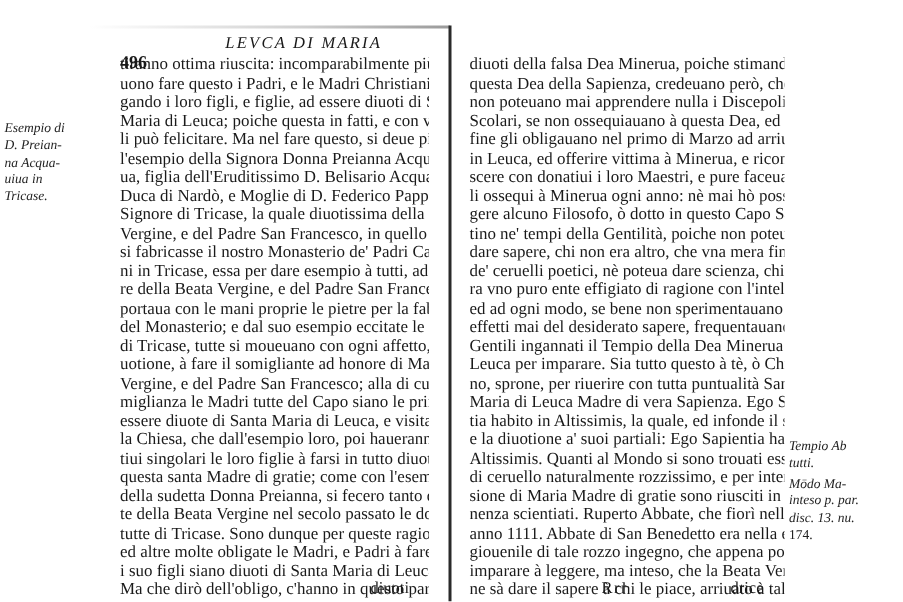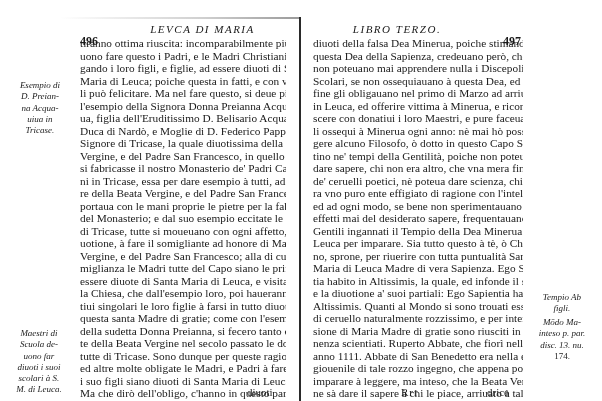--- a/index.html
+++ b/index.html
@@ -45,21 +45,21 @@
   .left .text-col { left: 80px; width: 206px; }
   .right .text-col { left: 12px; width: 210px; }
   .line {
     display: block; white-space: nowrap; text-align: justify;
     text-align-last: justify; height: 12.5px; overflow: hidden;
   }
   .line.short { text-align-last: right; }
 
   .margin-note {
     position: absolute; font-style: italic; font-size: 9px;
-    line-height: 11.3px; color: #222; text-align: center;
+    line-height: 11.3px; color: #222;
   }
   .left .margin-note.note-1 { left: 3px; top: 80px; width: 74px; }
   .left .margin-note.note-2 { left: 2px; top: 328px; width: 74px; }
   .right .margin-note.note-3 { left: 225px; top: 292px; width: 72px; }
   .right .margin-note.note-4 { left: 225px; top: 317px; width: 72px; font-style: normal; }
   .note-line { display: block; white-space: nowrap; }
   .signature {
     position: absolute; font-size: 11px; letter-spacing: 1px;
   }
   .right .signature { left: 100px; top: 386px; }
@@ -81,28 +81,20 @@
     </div>
 
     <div class="margin-note note-1">
       <span class="note-line">Esempio di</span>
       <span class="note-line">D. Preian-</span>
       <span class="note-line">na Acqua-</span>
       <span class="note-line">uiua in</span>
       <span class="note-line">Tricase.</span>
     </div>
 
-    <div class="margin-note note-2">
-      <span class="note-line">Maestri di</span>
-      <span class="note-line">Scuola de-</span>
-      <span class="note-line">uono far</span>
-      <span class="note-line">diuoti i suoi</span>
-      <span class="note-line">scolari à S.</span>
-      <span class="note-line">M. di Leuca.</span>
-    </div>
 
     <div class="text-col">
       <span class="line">tiranno ottima riuscita: incomparabilmente più de-</span>
       <span class="line">uono fare questo i Padri, e le Madri Christiani, obli-</span>
       <span class="line">gando i loro figli, e figlie, ad essere diuoti di Santa</span>
       <span class="line">Maria di Leuca; poiche questa in fatti, e con verità</span>
       <span class="line">li può felicitare. Ma nel fare questo, si deue pigliare</span>
       <span class="line">l'esempio della Signora Donna Preianna Acquaui-</span>
       <span class="line">ua, figlia dell'Eruditissimo D. Belisario Acquauiua</span>
       <span class="line">Duca di Nardò, e Moglie di D. Federico Pappacoda</span>
@@ -128,24 +120,20 @@
       <span class="line short">i suo figli siano diuoti di Santa Maria di Leuca.</span>
       <span class="line">Ma che dirò dell'obligo, c'hanno in questo par-</span>
       <span class="line">ticolare i Maestri di Scuola, à fare, che i suoi Disce-</span>
 
     </div>
 
     <span class="catchword">diuoti</span>
   </div>
 
   <div class="page right">
-    <div class="running-head">
-      <span class="head-title">LIBRO TERZO.</span>
-      <span class="page-num">497</span>
-    </div>
 
     <div class="text-col">
       <span class="line">diuoti della falsa Dea Minerua, poiche stimandola</span>
       <span class="line">questa Dea della Sapienza, credeuano però, che</span>
       <span class="line">non poteuano mai apprendere nulla i Discepoli, ò</span>
       <span class="line">Scolari, se non ossequiauano à questa Dea, ed à tale</span>
       <span class="line">fine gli obligauano nel primo di Marzo ad arriuare</span>
       <span class="line">in Leuca, ed offerire vittima à Minerua, e ricono-</span>
       <span class="line">scere con donatiui i loro Maestri, e pure faceuano ta-</span>
       <span class="line">li ossequi à Minerua ogni anno: nè mai hò possuto leg-</span>
@@ -169,21 +157,21 @@
       <span class="line">anno 1111. Abbate di San Benedetto era nella età</span>
       <span class="line">giouenile di tale rozzo ingegno, che appena poteua</span>
       <span class="line">imparare à leggere, ma inteso, che la Beata Vergi</span>
       <span class="line">ne sà dare il sapere à chi le piace, arriuato à tale</span>
       <span class="line">fine nel Tempio di San Laucentio in Liege, colà in</span>
 
     </div>
 
     <div class="margin-note note-3">
       <span class="note-line">Tempio Ab</span>
-      <span class="note-line">figli.</span>
+      <span class="note-line">tutti.</span>
     </div>
     <div class="margin-note note-4">
       <span class="note-line" style="font-style:italic">Mōdo Ma-</span>
       <span class="note-line" style="font-style:italic">inteso p. par.</span>
       <span class="note-line" style="font-style:italic">disc. 13. nu.</span>
       <span class="note-line">174.</span>
     </div>
 
     <span class="signature">Rrr</span>
     <span class="catchword">drice</span>

